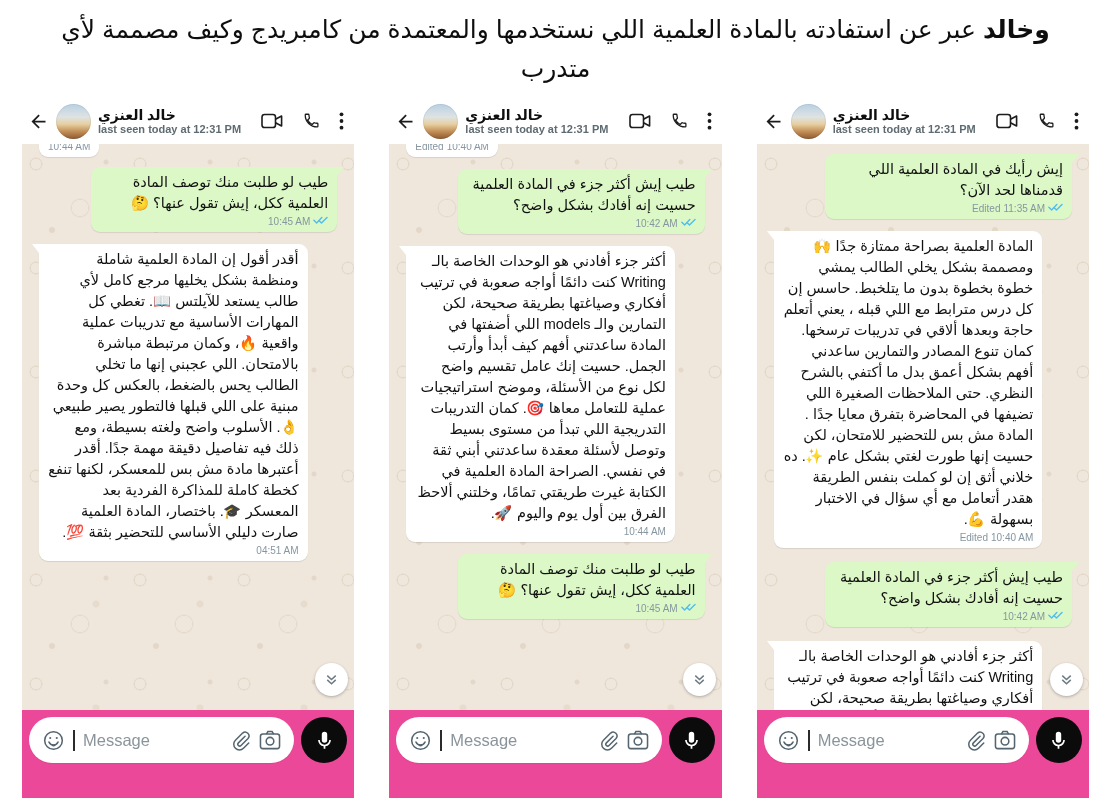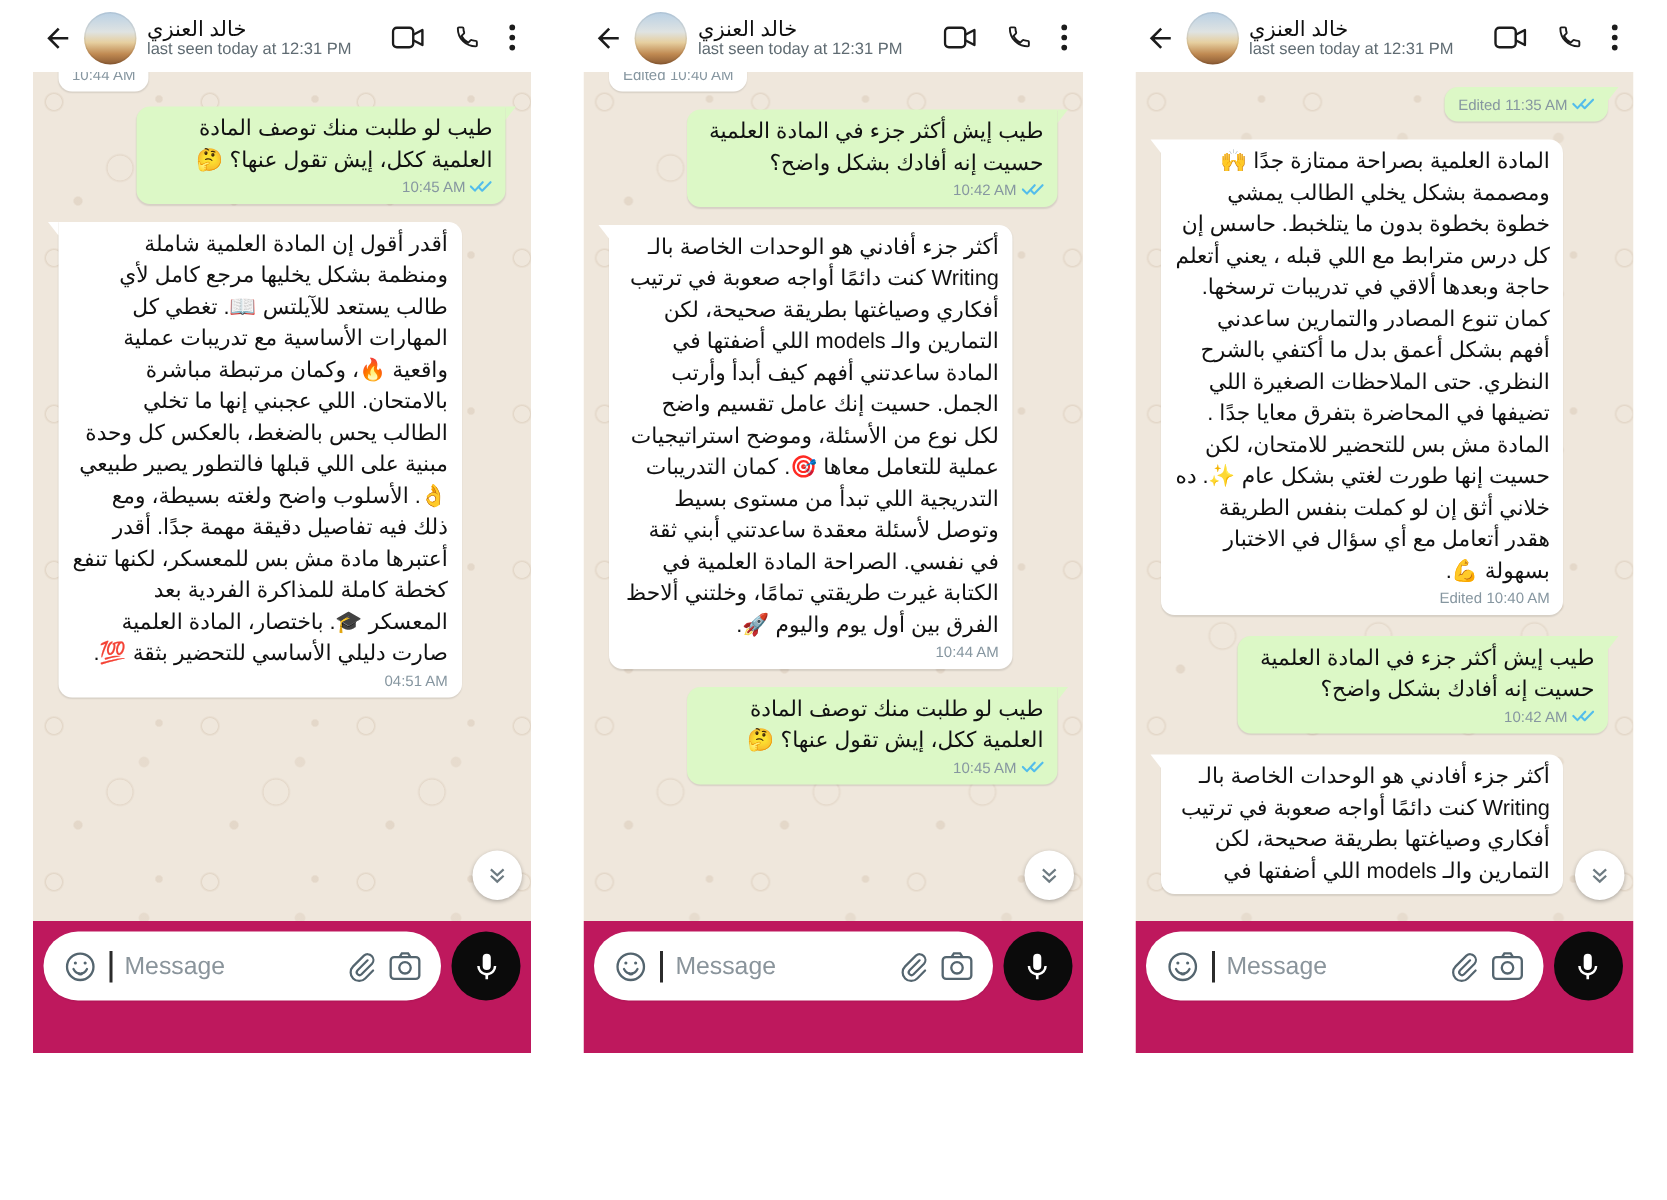--- a/index.html
+++ b/index.html
@@ -25,21 +25,21 @@
     height: 46px; flex: none; background: #ffffff;
     display: flex; align-items: center; padding: 0 10px 0 6px; gap: 7px;
   }
   .hicon { display: inline-flex; align-items: center; justify-content: center; flex: none; cursor: pointer; }
   .hicon svg { display: block; }
   .avatar {
     width: 35px; height: 35px; border-radius: 50%; flex: none; overflow: hidden;
     background: linear-gradient(180deg, #b9d0e4 0%, #dfe3e2 38%, #e6cfa0 58%, #c08a52 80%, #8a5a33 100%);
     box-shadow: inset 0 0 0 1px rgba(0,0,0,0.06);
   }
-  .hmeta { flex: 1; min-width: 0; line-height: 1.15; padding-top: 1px; }
+  .hmeta { flex: 1; min-width: 0; line-height: 1.15; padding-top: 1px; font-weight: bold; }
   .hname { font-size: 14px; color: #0e0e0e; white-space: nowrap; }
   .hstatus { font-size: 11px; color: #5f6b72; white-space: nowrap; }
   .hright { display: flex; align-items: center; gap: 19px; flex: none; padding-left: 4px; }
 
   
   .chat {
     position: relative; flex: 1; overflow: hidden;
     padding: 6px 10px 4px 10px;
     display: flex; flex-direction: column;
     background-color: #EFE7DC;
@@ -77,39 +77,42 @@
 
   .scrollbtn {
     position: absolute; right: 6px; bottom: 14px; z-index: 5;
     width: 33px; height: 33px; border-radius: 50%; border: none;
     background: #ffffff; box-shadow: 0 1px 3px rgba(0,0,0,0.28);
     display: flex; align-items: center; justify-content: center; cursor: pointer;
   }
 
   
   .inputbar {
-    flex: none; height: 88px; background: #be185d;
+    flex: none; height: 88px; background: #ec4899;
     display: flex; align-items: flex-start; gap: 7px; padding: 7px 7px 0 7px;
   }
   .pill {
     flex: 1; height: 46px; background: #ffffff; border-radius: 24px;
     display: flex; align-items: center; gap: 8px; padding: 0 13px;
     box-shadow: 0 1px 1px rgba(0,0,0,0.06);
   }
   .cursor { width: 2px; height: 21px; background: #2b2b2b; flex: none; }
   .placeholder { flex: 1; font-size: 16.5px; color: #8a949b; }
   .micbtn {
     width: 46px; height: 46px; border-radius: 50%; border: none; background: #0b0b0b;
     display: flex; align-items: center; justify-content: center; flex: none; cursor: pointer;
   }
 </style>
 </head>
 <body>
 
 <div class="page">
+  <div class="heading" dir="rtl">
+    <span class="heading-bold">وخالد</span><span> عبر عن استفادته بالمادة العلمية اللي نستخدمها والمعتمدة من كامبريدج  وكيف مصممة لأي متدرب</span>
+  </div>
   <div class="panels">
       <section class="panel">
     <header class="wa-header">
       <span class="hicon">
         <svg width="21" height="21" viewBox="0 0 24 24">
               <path fill="#1c1c1c" d="M20 11H7.8l5.6-5.6L12 4l-8 8 8 8 1.4-1.4L7.8 13H20v-2z"></path>
             </svg>
       </span>
       <span class="avatar"></span>
       <div class="hmeta">
@@ -338,20 +341,21 @@
                 <circle cx="2.5" cy="2.3" r="1.9" fill="#1c1c1c"></circle>
                 <circle cx="2.5" cy="9" r="1.9" fill="#1c1c1c"></circle>
                 <circle cx="2.5" cy="15.7" r="1.9" fill="#1c1c1c"></circle>
               </svg>
         </span>
       </div>
     </header>
 
     <div class="chat">
       <div class="msg out" style="margin-top: 4px;">
+            <div class="msg-text" dir="rtl">إيش رأيك في المادة العلمية اللي قدمناها لحد الآن؟</div>
             <div class="meta">
               <span>Edited </span>
               <span>11:35 AM</span>
   <svg class="ticks" viewBox="0 0 17 11" fill="none" stroke="#53BDEB" stroke-width="1.6" stroke-linecap="round" stroke-linejoin="round">
                 <path d="M1 5.8l3.1 3.2L10 2.6"></path>
                 <path d="M7 6.4l2.6 2.6L15.9 2.6"></path>
               </svg>
 </div>
           </div>
           <div class="msg in" style="margin-top: 12px;">

